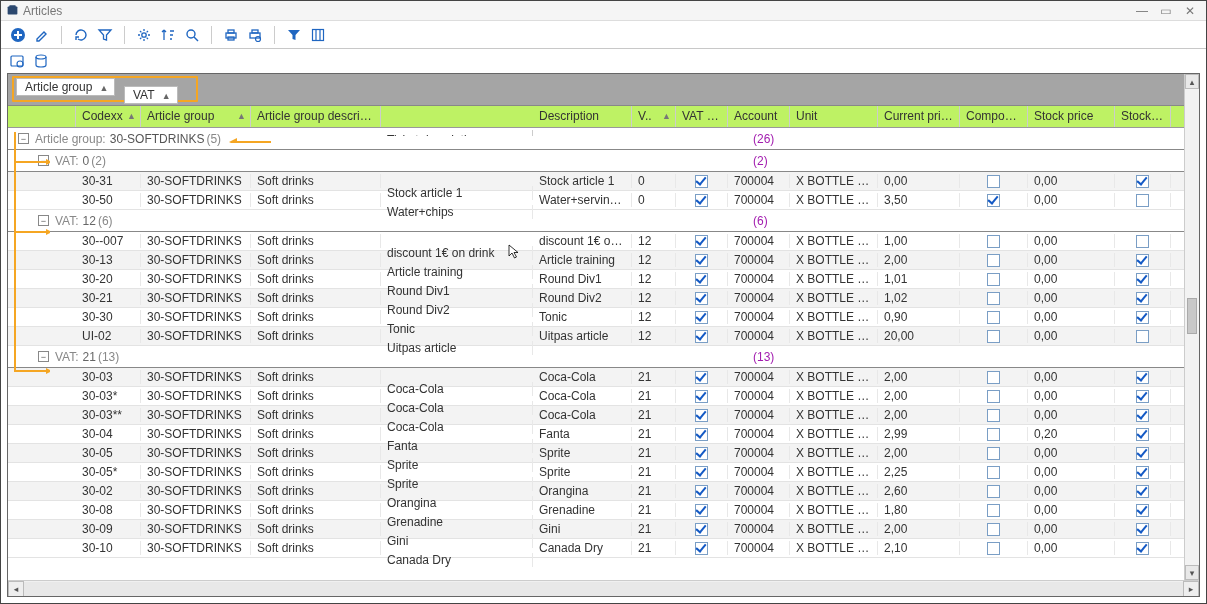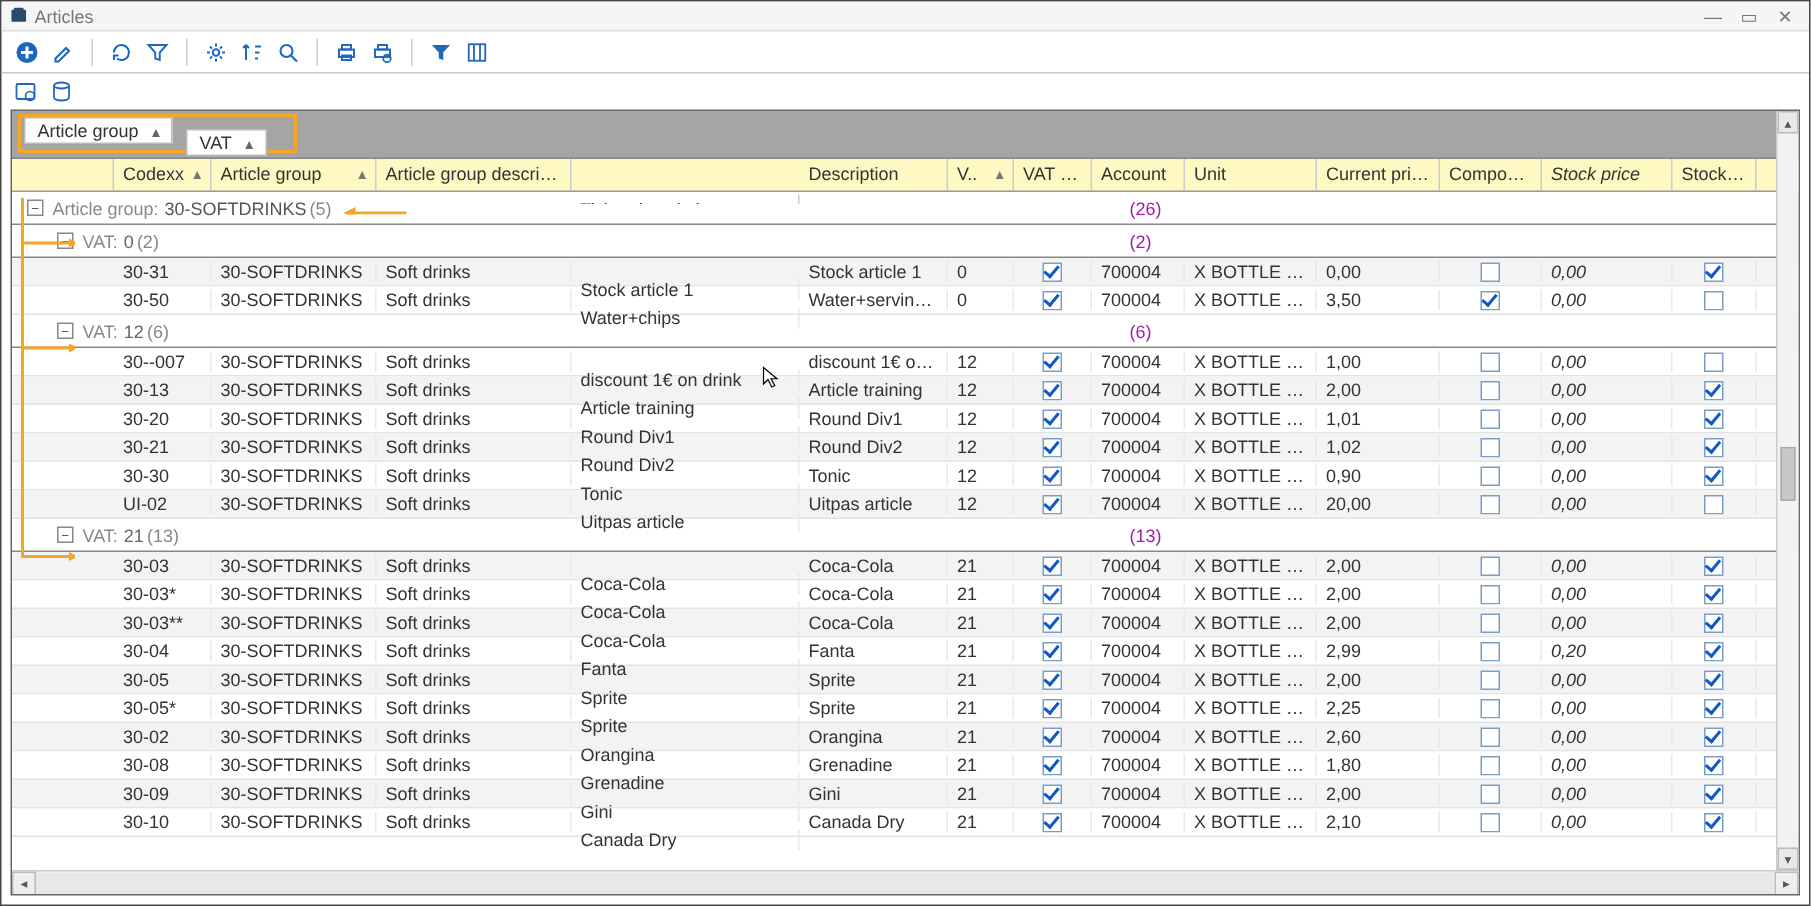--- a/index.html
+++ b/index.html
@@ -95,21 +95,21 @@
   line-height: 13px;
 }
 .chip .sortarrow {
   position: absolute;
   right: 6px; top: 3px;
   font-size: 9px; color: #666;
 }
 .headerrow {
   display:flex;
   height: 22px;
-  background: #fef9c3;
+  background: #bef264;
   border-bottom: 1px solid #999;
   font-size: 12px;
 }
 .hcell {
   border-right: 1px solid #ccc;
   padding: 3px 6px;
   white-space: nowrap;
   overflow: hidden;
   text-overflow: ellipsis;
   position: relative;
@@ -122,21 +122,21 @@
 .col-group { width:110px; }
 .col-groupdesc { width:130px; }
 .col-ticket { width:152px;margin-top:24px; }
 .col-desc { width:99px; }
 .col-vat { width:44px; }
 .col-vatincl { width:52px; text-align:center; }
 .col-account { width:62px; }
 .col-unit { width:88px; }
 .col-price { width:82px; }
 .col-composed { width:68px; text-align:center; }
-.col-stockprice { width:87px;font-style:italic; }
+.col-stockprice { width:87px; }
 .col-stockart { width:56px; text-align:center; }
 
 .grid {
   flex:1;
   overflow-y: auto;
   overflow-x: hidden;
   position:relative;
 }
 .grouprow {
   display:flex;

